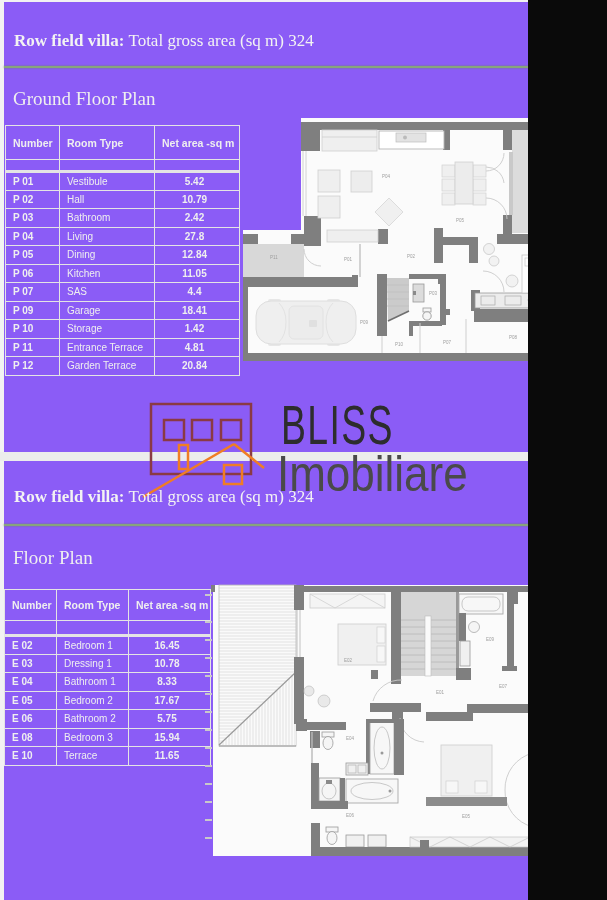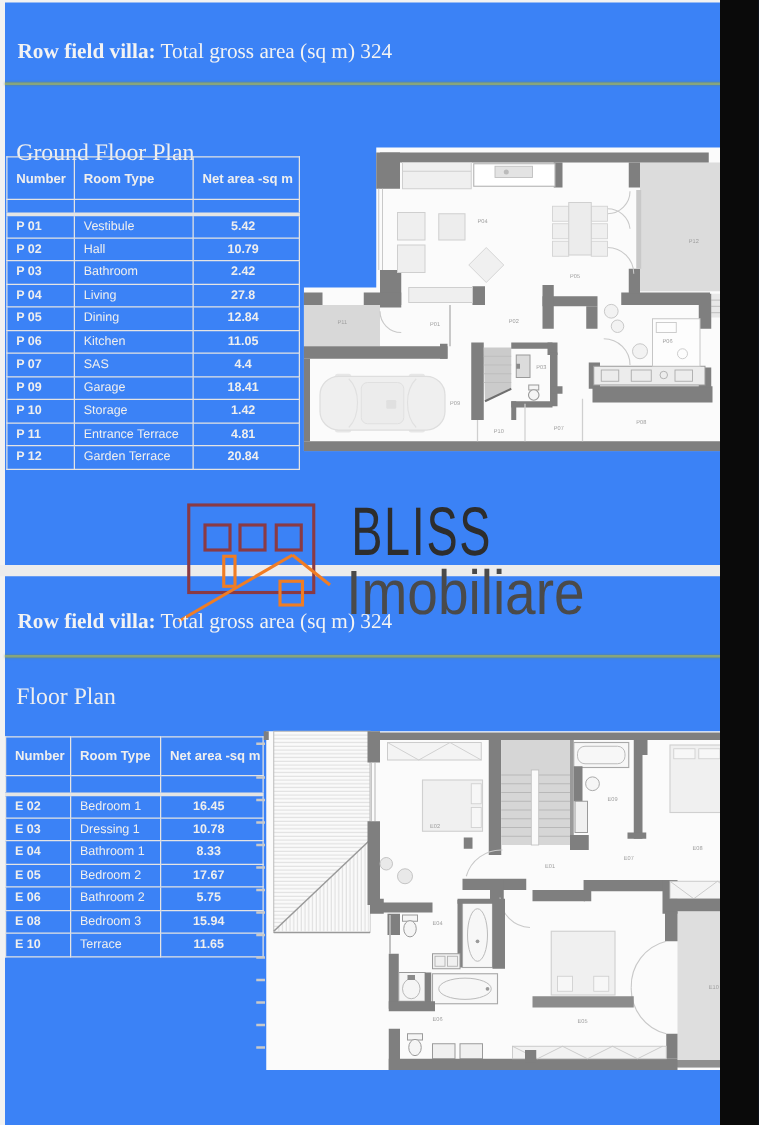--- a/index.html
+++ b/index.html
@@ -1,16 +1,16 @@
 <!DOCTYPE html>
 <html><head>
 <meta charset="utf-8">
 <style>
   html,body{margin:0;padding:0;background:#0a0a0a;}
-  #page{position:relative;width:576px;height:900px;background:#3b82f6;overflow:hidden;
+  #page{position:relative;width:528px;height:900px;background:#8b5cf6;overflow:hidden;
         font-family:"Liberation Sans",sans-serif;}
   .serif{font-family:"Liberation Serif",serif;}
   .abs{position:absolute;}
   table{border-collapse:collapse;table-layout:fixed;}
   td{border:1.5px solid #e4e4e4;color:#efefef;font-size:10px;
      font-family:"Liberation Sans",sans-serif;overflow:hidden;white-space:nowrap;}
   .cnum{font-weight:bold;padding-left:7px;}
   .croom{padding-left:7px;}
   .carea{font-weight:bold;text-align:center;padding-right:6px;}
   .thead td{font-weight:bold;font-size:10.5px;padding-left:7px;}
@@ -22,21 +22,21 @@
   <div class="abs" style="left:0;top:0;width:4px;height:900px;background:#f2f2f2;"></div>
 
   <div class="abs" style="left:0;top:0;width:607px;height:2px;background:#f2f2f2;"></div>
 
   <div class="abs" style="left:604px;top:0;width:3px;height:858px;background:#f2f2f2;"></div>
 
   <div class="abs serif" style="left:14px;top:31px;font-size:17px;color:#f3f3f3;"><b>Row field villa:</b> Total gross area (sq m) 324</div>
 
   <div class="abs" style="left:4px;top:66px;width:600px;height:2px;background:#87a57c;box-shadow:0 0 2px #6a8a5e;"></div>
 
-  <div class="abs serif" style="left:13px;top:88px;font-size:19px;color:#efefef;margin-top:24px;">Ground Floor Plan</div>
+  <div class="abs serif" style="left:13px;top:88px;font-size:19px;color:#efefef;">Ground Floor Plan</div>
 
   <div class="abs" style="left:5px;top:125px;">
   <table style="width:234px;">
     <colgroup>
           <col style="width:54px">
           <col style="width:95px">
           <col style="width:85px">
         </colgroup>
     <tbody>
           <tr class="thead" style="height:34px;">

